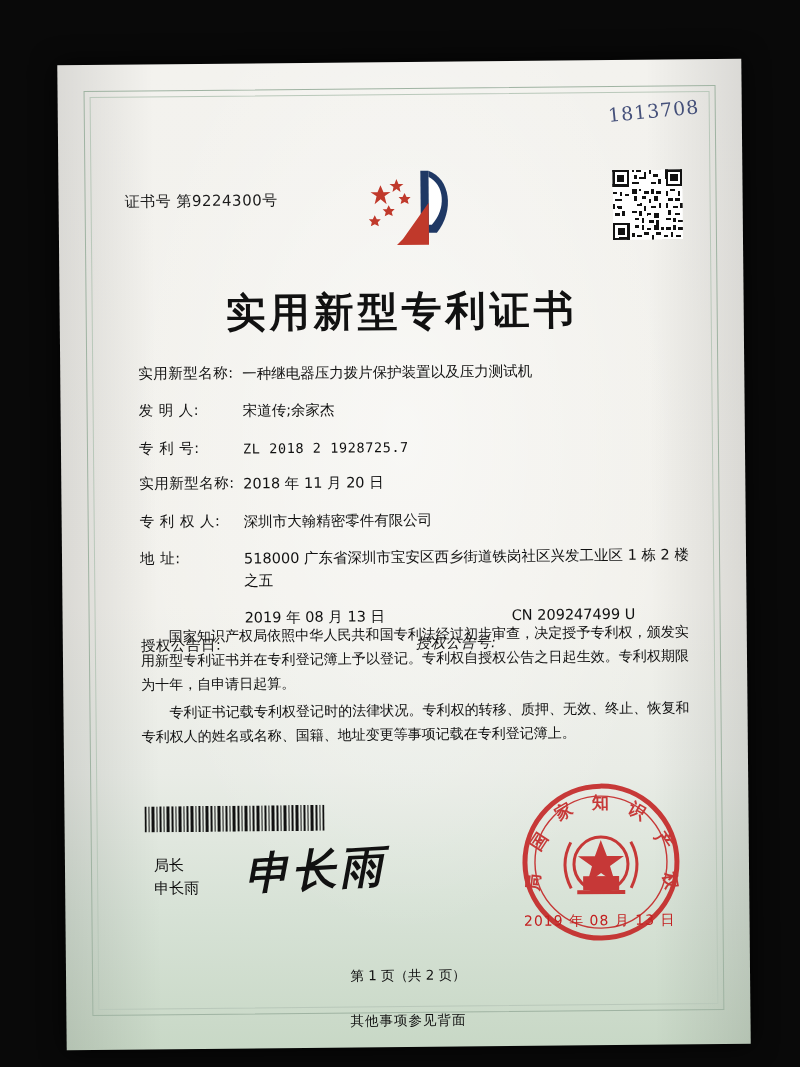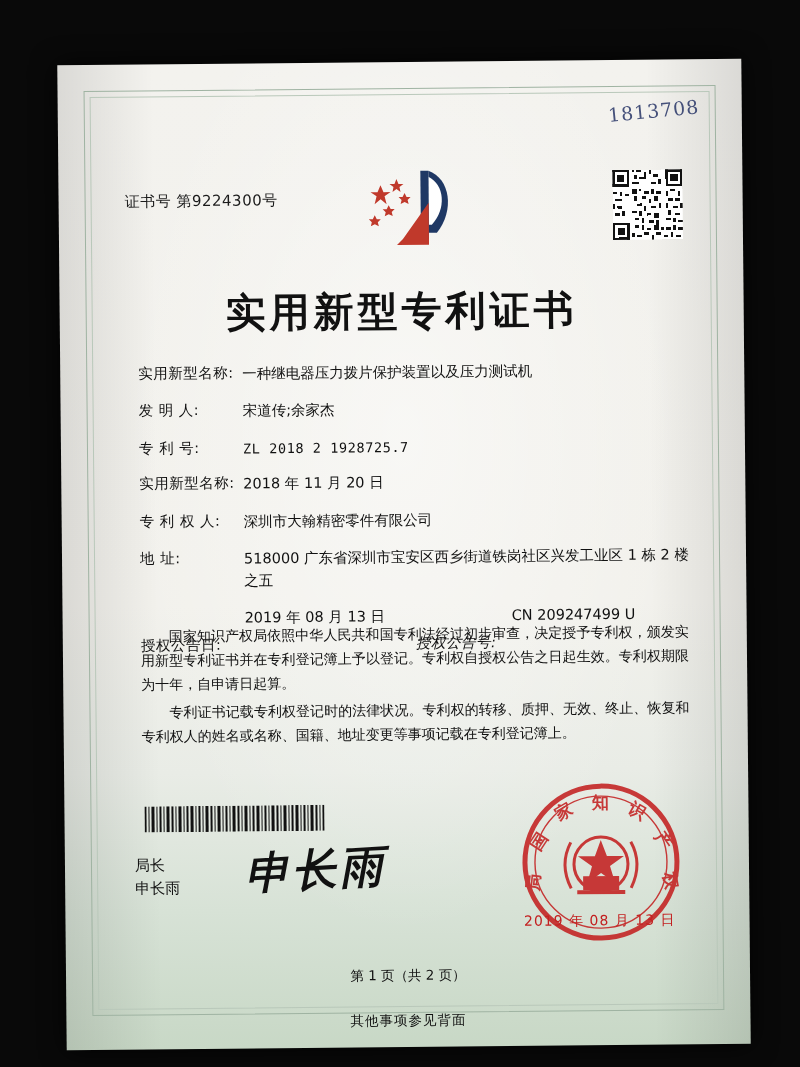--- a/index.html
+++ b/index.html
@@ -89,21 +89,21 @@
     font-family:"DejaVu Sans","Liberation Sans",sans-serif;
   }
   #para1{top:560px;}
   #para2{top:636px;}
   .indent{text-indent:2em;display:block;}
 
   
   .barcode{position:absolute;left:80px;top:742px;width:180px;height:26px;}
 
   
-  .sigblock{position:absolute;left:70px;top:790px;font-size:15px;color:#111;line-height:1.55;
+  .sigblock{position:absolute;left:89px;top:790px;font-size:15px;color:#111;line-height:1.55;
     font-family:"DejaVu Sans","Liberation Sans",sans-serif;}
   .sigscript{
     position:absolute;left:180px;top:778px;
     font-family:"DejaVu Serif",serif;
     font-style:italic;font-weight:bold;
     font-size:44px;color:#111;letter-spacing:3px;
     transform:rotate(-3deg);
   }
 
   

